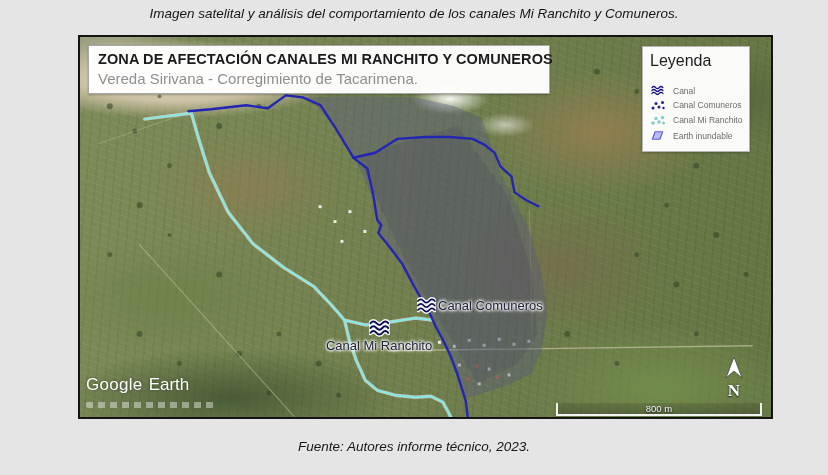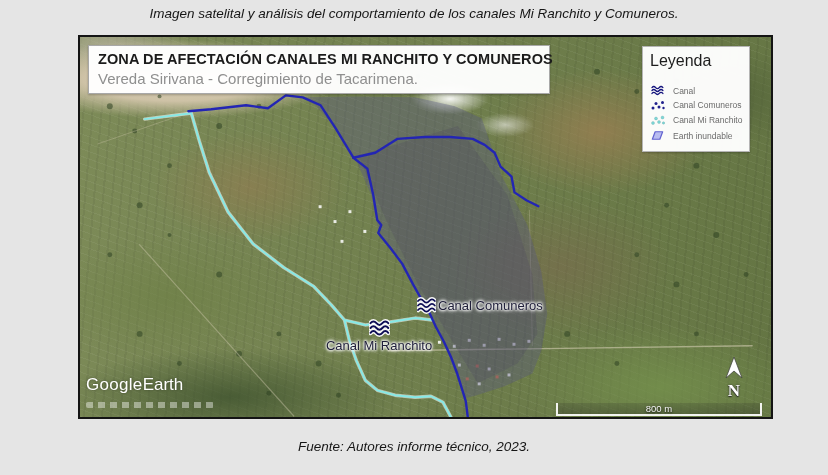--- a/index.html
+++ b/index.html
@@ -46,21 +46,21 @@
   .lg-lb{font-size:8.5px;color:#6b6b6b;white-space:nowrap;}
 
   .anno{position:absolute;display:flex;align-items:center;gap:2px;}
   .anno-t{font-size:13px;color:#20203a;
           text-shadow:0 0 2px #fff,0 0 4px #fff,0 1px 3px #fff,0 -1px 3px #fff;white-space:nowrap;}
   .anno-col{position:absolute;display:flex;flex-direction:column;align-items:center;gap:1px;}
   .wave-ic{display:inline-flex;}
 
   .gearth{position:absolute;left:6px;top:338px;color:#fff;}
   .g1{font-size:17px;font-weight:500;letter-spacing:.3px;text-shadow:0 0 3px rgba(0,0,0,.4);}
-  .g2{font-size:17px;font-weight:400;text-shadow:0 0 3px rgba(0,0,0,.4);}
+  .g2{font-size:17px;font-weight:400;margin-left:6px;text-shadow:0 0 3px rgba(0,0,0,.4);}
   .attr{margin-top:7px;width:128px;height:6px;opacity:.75;border-radius:2px;
         background:repeating-linear-gradient(90deg, rgba(255,255,255,.55) 0 7px, rgba(255,255,255,0) 7px 12px);
         filter:blur(.3px);}
 
   .scalebar{position:absolute;left:476px;top:366px;width:206px;height:13px;box-sizing:border-box;
             border-left:2px solid rgba(255,255,255,.92);border-right:2px solid rgba(255,255,255,.92);
             border-bottom:2px solid rgba(255,255,255,.92);
             background:linear-gradient(rgba(30,30,30,.15),rgba(30,30,30,.3));
             display:flex;align-items:flex-end;justify-content:center;}
   .scale-lb{font-size:9.5px;color:#f4f4f4;text-shadow:0 1px 2px rgba(0,0,0,.85);}

